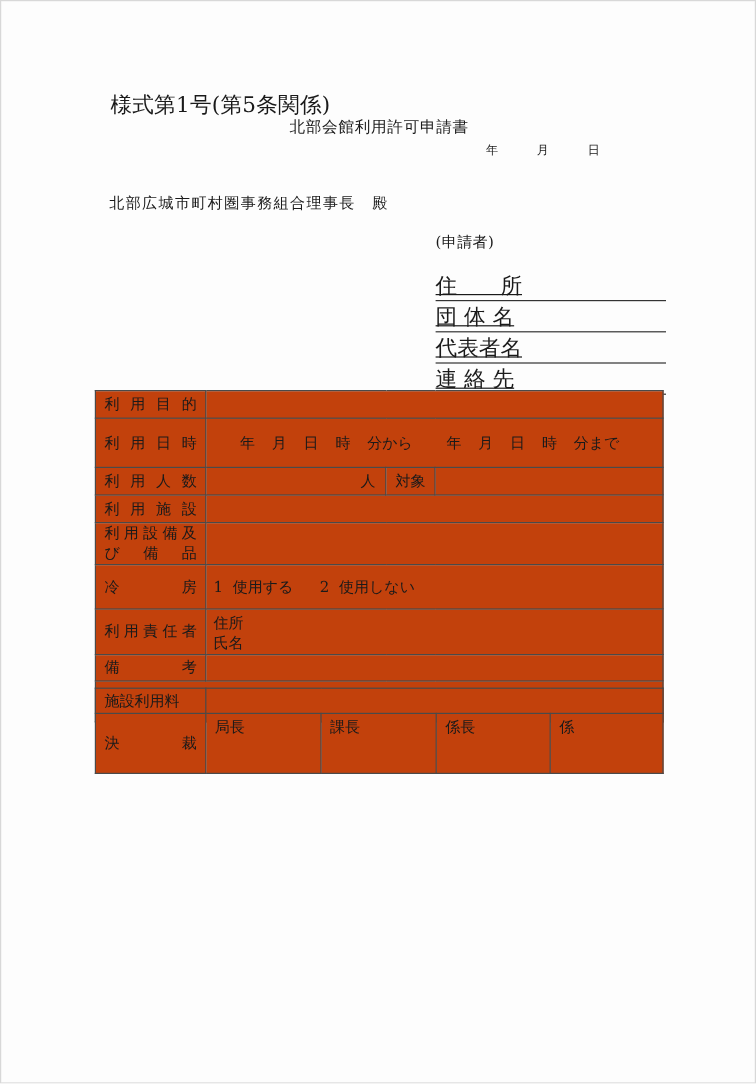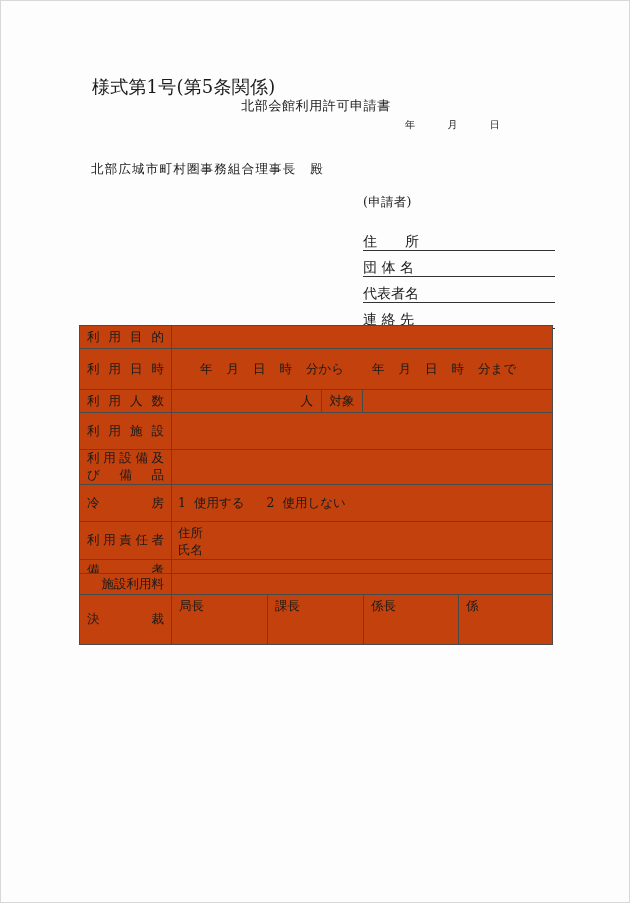--- a/index.html
+++ b/index.html
@@ -83,24 +83,25 @@
   }
   .field-row {
     display: flex;
     align-items: flex-end;
     border-bottom: 1px solid #333;
     height: 20px;
     margin-bottom: 6px;
     box-sizing: border-box;
   }
   .field-row .fl {
-    font-size: 14px;
+    font-size: 18px;
     white-space: nowrap;
     line-height: 1.05;
     padding-bottom: 1px;
+    text-decoration: underline;
   }
   .field-row .fv {
     flex: 1;
     font-size: 12px;
     padding-left: 4px;
     padding-bottom: 1px;
     min-height: 1px;
   }
 
   .lead-sentence {
@@ -135,21 +136,21 @@
     padding: 0 7px !important;
   }
   .lbl-inner {
     display: block;
     text-align: justify;
     text-align-last: justify;
     letter-spacing: 0;
   }
   .lbl-center {
     display: block;
-    text-align: right;
+    text-align: left;
     font-family: Liberation Serif, serif;
   }
   .cell-pad {
     padding: 0 6px !important;
   }
   .vtop { vertical-align: top !important; }
   .cell-top-pad {
     padding: 3px 6px 0 6px !important;
     line-height: 1.35;
   }
@@ -268,21 +269,21 @@
             <span></span><span>人</span>
           </td>
           <td class="target-cell">
             <span>対象</span>
           </td>
           <td class="cell-pad">
             <span></span>
           </td>
         </tr>
 
-        <tr style="height:37px">
+        <tr style="height:23px">
           <td class="lbl">
             <span class="lbl-inner">利用施設</span>
           </td>
           <td class="cell-pad" colspan="3">
             <span></span>
           </td>
         </tr>
 
         <tr style="height:33px">
           <td class="lbl">

